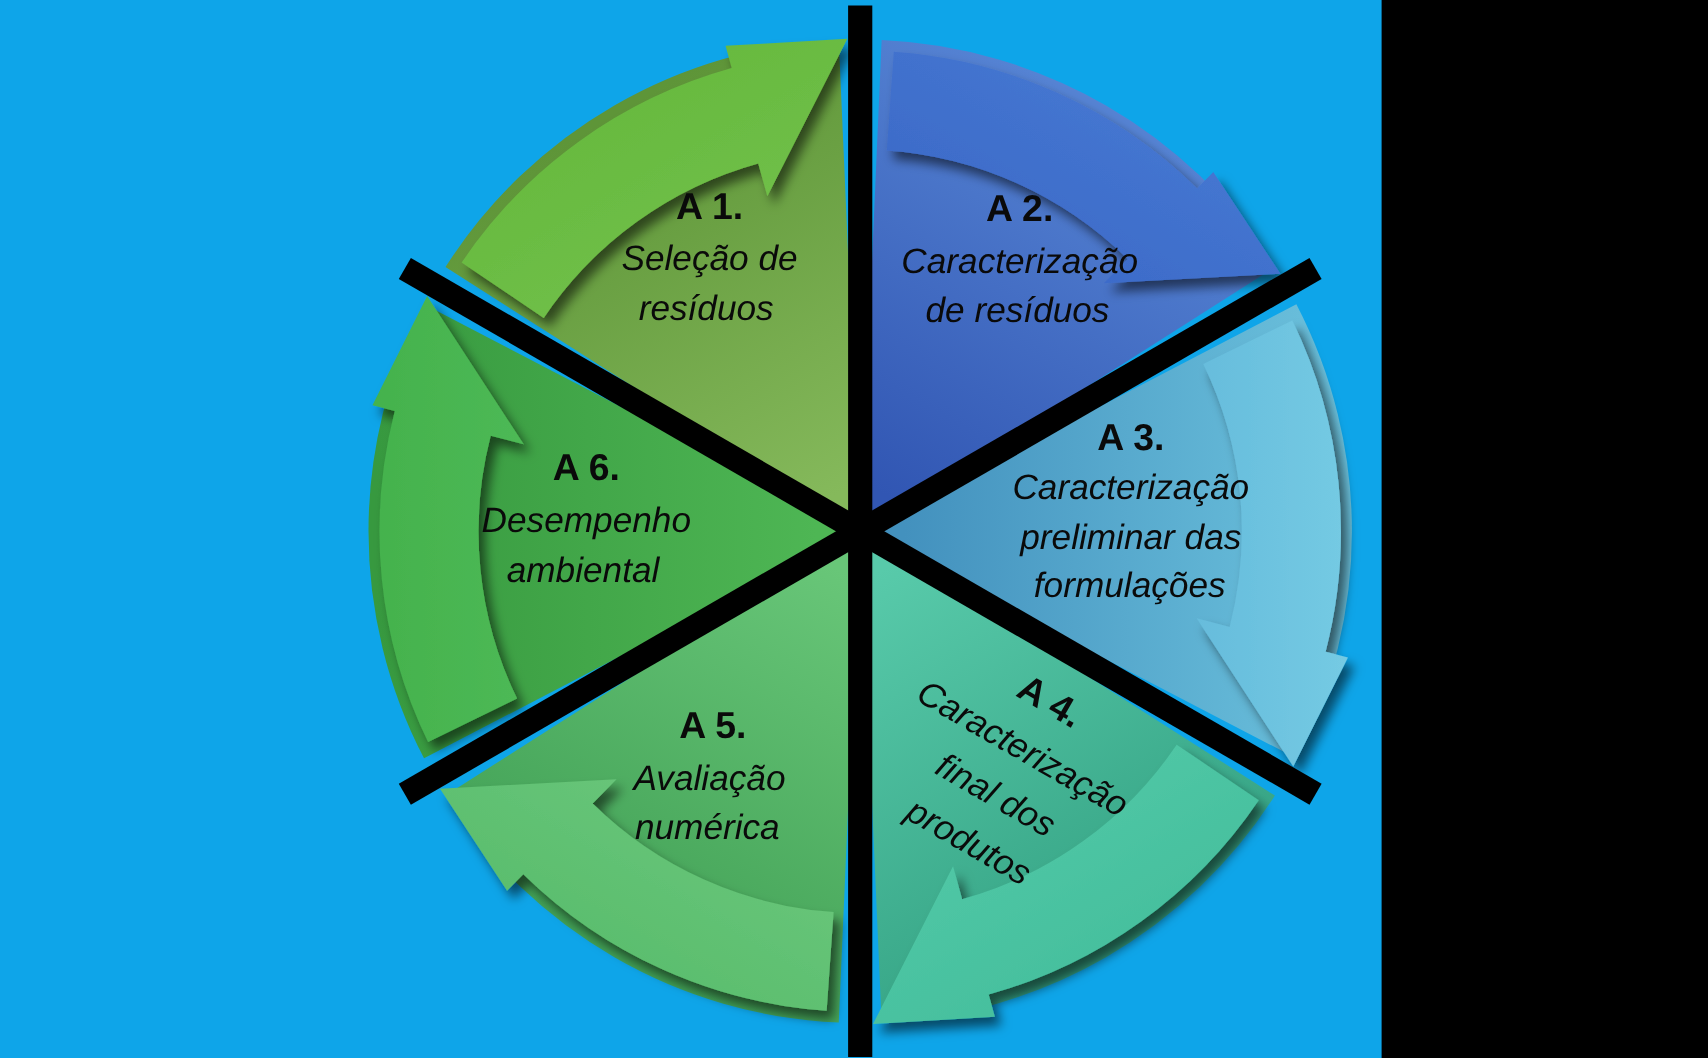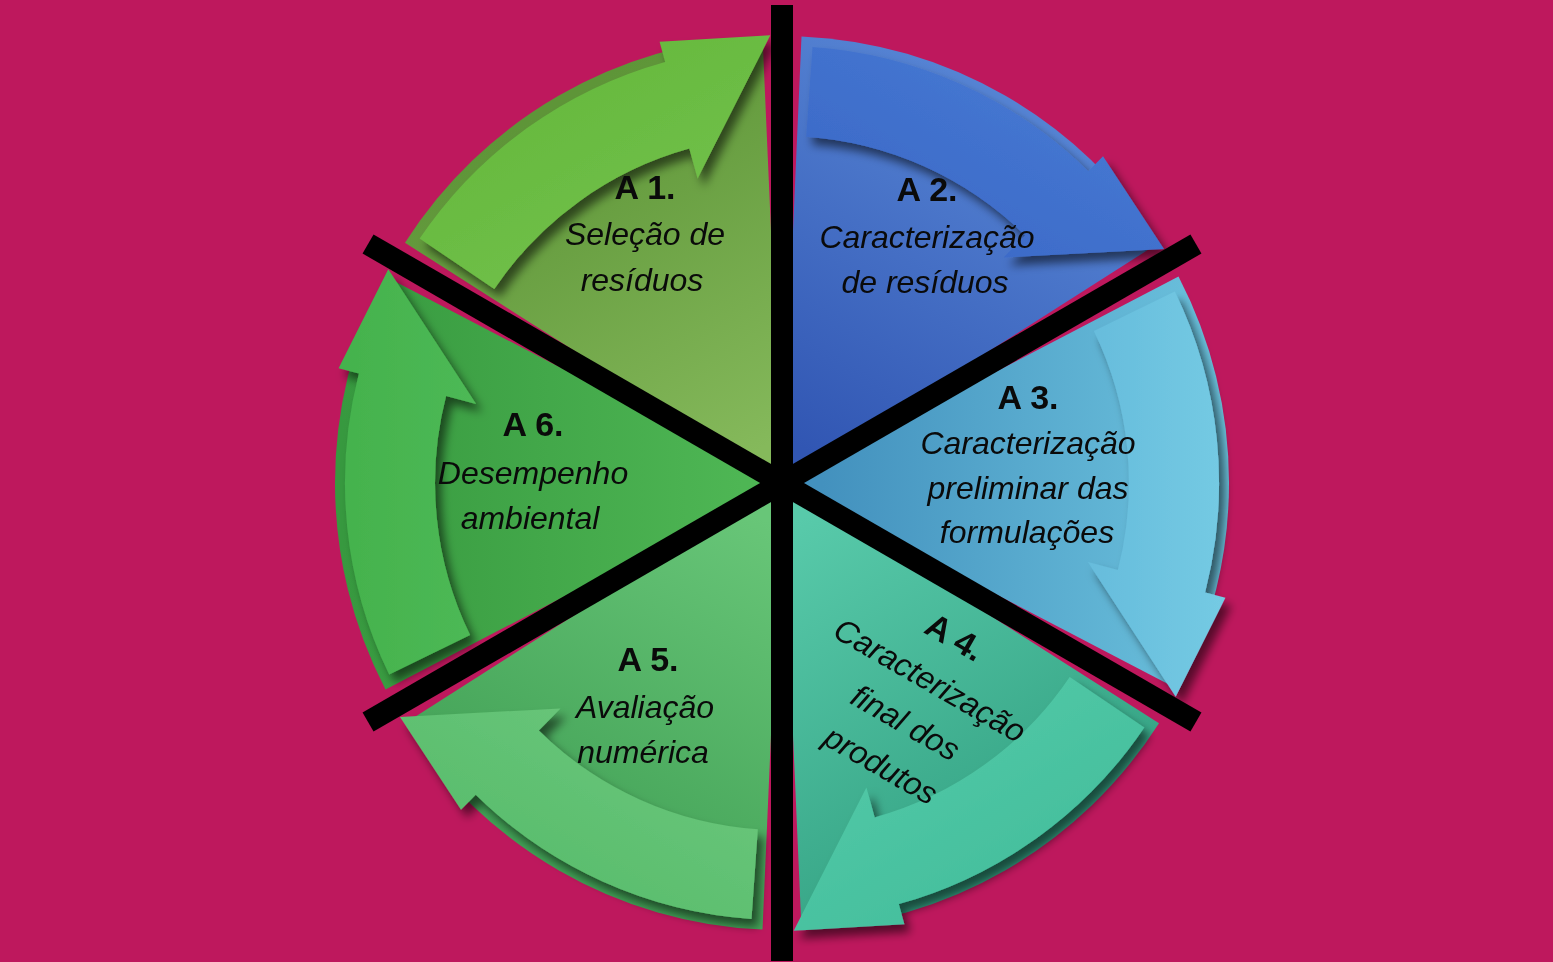--- a/index.html
+++ b/index.html
@@ -2,21 +2,21 @@
 <html><head>
 <meta charset="utf-8">
 <style>
   html,body{
     margin:0;padding:0;
     width:1553px;height:962px;
     background:#000;
     overflow:hidden;
     font-family:"Liberation Sans",sans-serif;
   }
-  .stage{position:relative;width:1553px;height:962px;background:#be185d;}
+  .stage{position:relative;width:1256px;height:962px;background:#0ea5e9;}
   svg{display:block}
   text{text-anchor:middle;}
   .seg-title{font-family:"Liberation Sans",sans-serif;font-weight:700;font-size:34px;fill:#0a0a0a;}
   .seg-body{font-family:"Liberation Sans",sans-serif;font-style:italic;font-weight:400;font-size:32px;fill:#0a0a0a;}
 </style>
 </head>
 <body>
 
 <div class="stage">
   <svg id="wheel-svg" width="1553" height="962" viewBox="0 0 1553 962">

